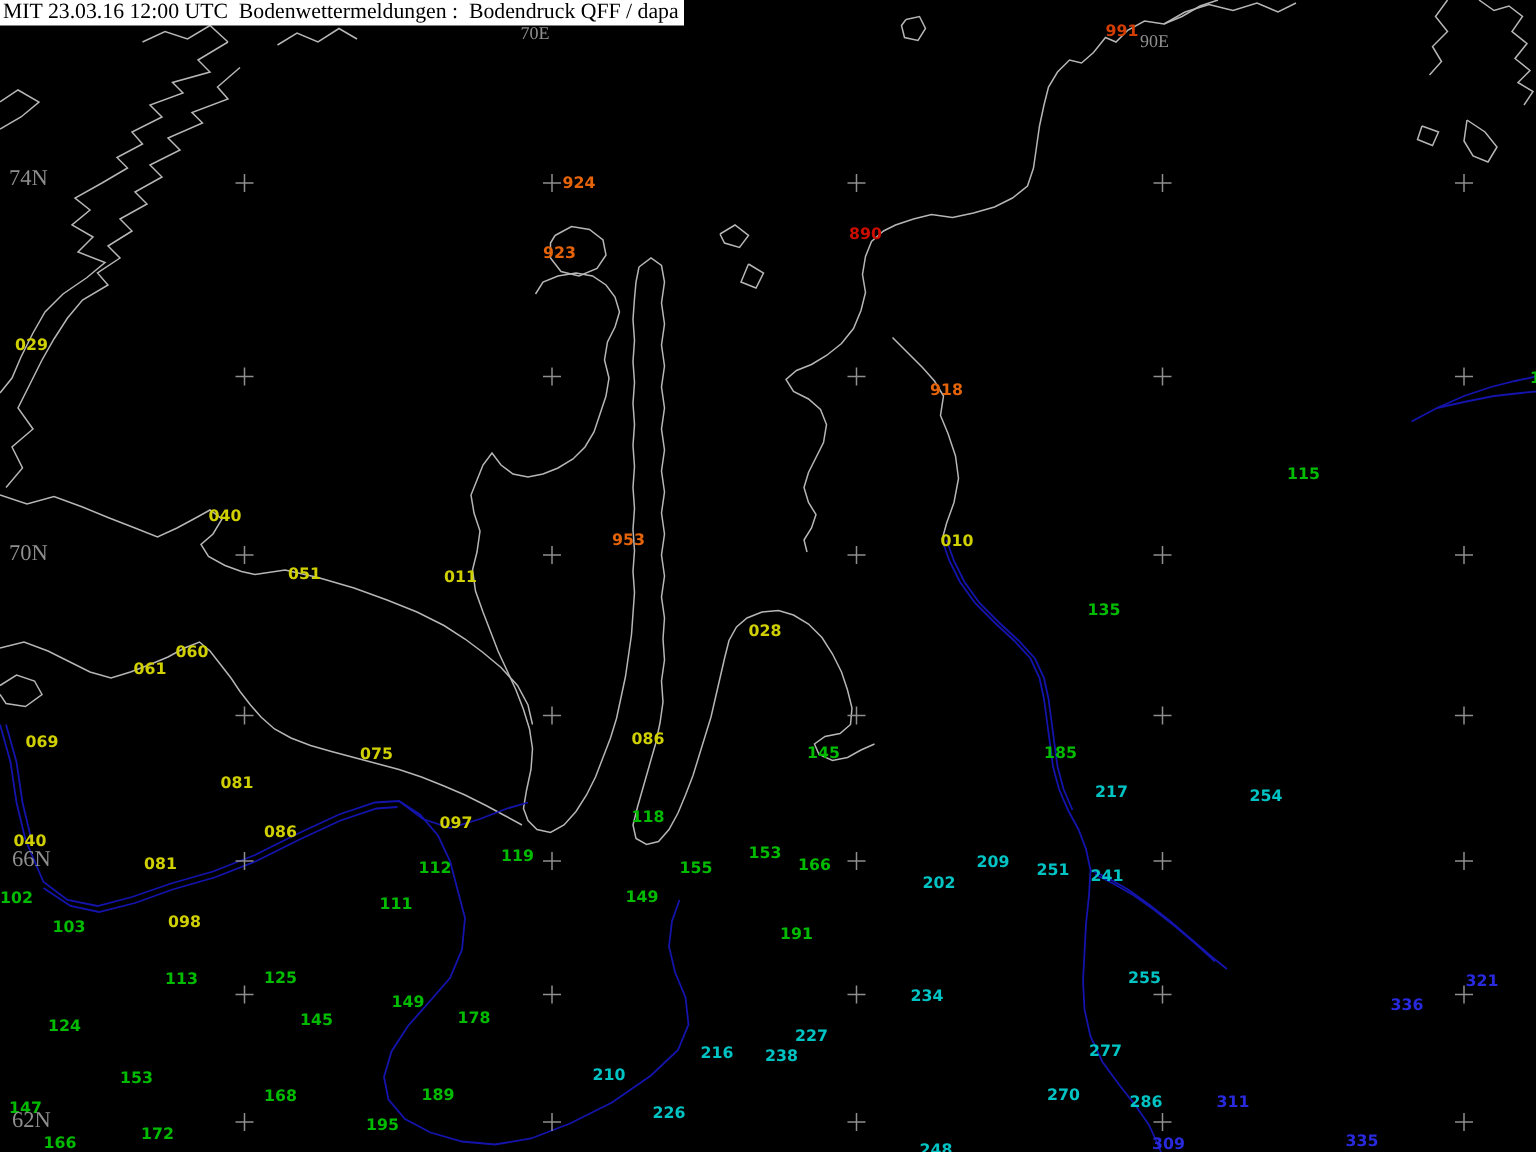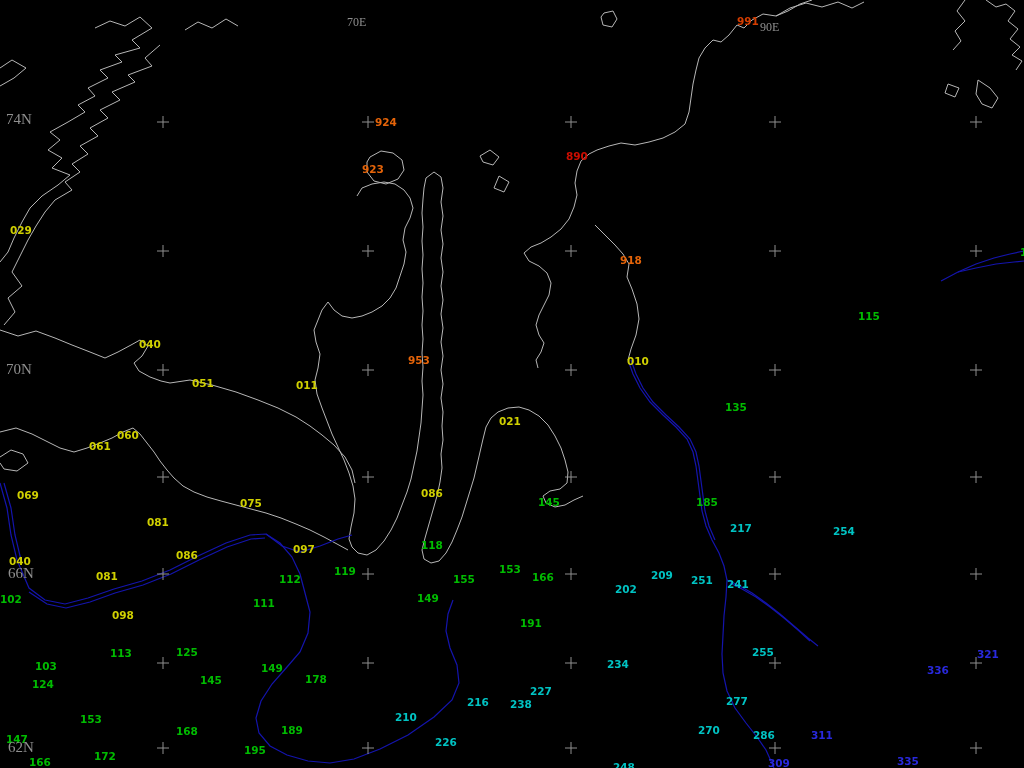--- a/index.html
+++ b/index.html
@@ -71,23 +71,23 @@
       <div class="st" style="left: 17px; top: 490px; color: rgb(208, 208, 0);">069</div>
       <div class="st" style="left: 240px; top: 498px; color: rgb(208, 208, 0);">075</div>
       <div class="st" style="left: 147px; top: 517px; color: rgb(208, 208, 0);">081</div>
       <div class="st" style="left: 176px; top: 550px; color: rgb(208, 208, 0);">086</div>
       <div class="st" style="left: 421px; top: 488px; color: rgb(208, 208, 0);">086</div>
       <div class="st" style="left: 9px; top: 556px; color: rgb(208, 208, 0);">040</div>
       <div class="st" style="left: 96px; top: 571px; color: rgb(208, 208, 0);">081</div>
       <div class="st" style="left: 112px; top: 610px; color: rgb(208, 208, 0);">098</div>
       <div class="st" style="left: 293px; top: 544px; color: rgb(208, 208, 0);">097</div>
       <div class="st" style="left: 627px; top: 356px; color: rgb(208, 208, 0);">010</div>
-      <div class="st" style="left: 499px; top: 416px; color: rgb(208, 208, 0);">021</div>
+      <div class="st" style="left: 499px; top: 416px; color: rgb(208, 208, 0);">028</div>
       <div class="st" style="left: 0px; top: 594px; color: rgb(0, 187, 0);">102</div>
-      <div class="st" style="left: 35px; top: 613px; color: rgb(0, 187, 0); margin-top: 48px;">103</div>
+      <div class="st" style="left: 35px; top: 613px; color: rgb(0, 187, 0);">103</div>
       <div class="st" style="left: 253px; top: 598px; color: rgb(0, 187, 0);">111</div>
       <div class="st" style="left: 279px; top: 574px; color: rgb(0, 187, 0);">112</div>
       <div class="st" style="left: 334px; top: 566px; color: rgb(0, 187, 0);">119</div>
       <div class="st" style="left: 421px; top: 540px; color: rgb(0, 187, 0);">118</div>
       <div class="st" style="left: 453px; top: 574px; color: rgb(0, 187, 0);">155</div>
       <div class="st" style="left: 499px; top: 564px; color: rgb(0, 187, 0);">153</div>
       <div class="st" style="left: 417px; top: 593px; color: rgb(0, 187, 0);">149</div>
       <div class="st" style="left: 538px; top: 497px; color: rgb(0, 187, 0);">145</div>
       <div class="st" style="left: 200px; top: 675px; color: rgb(0, 187, 0);">145</div>
       <div class="st" style="left: 110px; top: 648px; color: rgb(0, 187, 0);">113</div>
@@ -130,13 +130,14 @@
       <div class="st" style="left: 897px; top: 756px; color: rgb(41, 41, 221);">335</div>
       <div class="st" style="left: 927px; top: 665px; color: rgb(41, 41, 221);">336</div>
       <div class="st" style="left: 977px; top: 649px; color: rgb(41, 41, 221);">321</div>
       <div class="geo geo-lon" style="left: 347px; top: 15px;">70E</div>
       <div class="geo geo-lon" style="left: 760px; top: 20px;">90E</div>
       <div class="geo geo-lat" style="left: 6px; top: 112px;">74N</div>
       <div class="geo geo-lat" style="left: 6px; top: 362px;">70N</div>
       <div class="geo geo-lat" style="left: 8px; top: 566px;">66N</div>
       <div class="geo geo-lat" style="left: 8px; top: 740px;">62N</div>
     </div>
+  <div class="titlebar"><span>MIT 23.03.16 12:00 UTC  Bodenwettermeldungen :  Bodendruck QFF / dapa</span></div>
 </div>
 
 </body></html>

